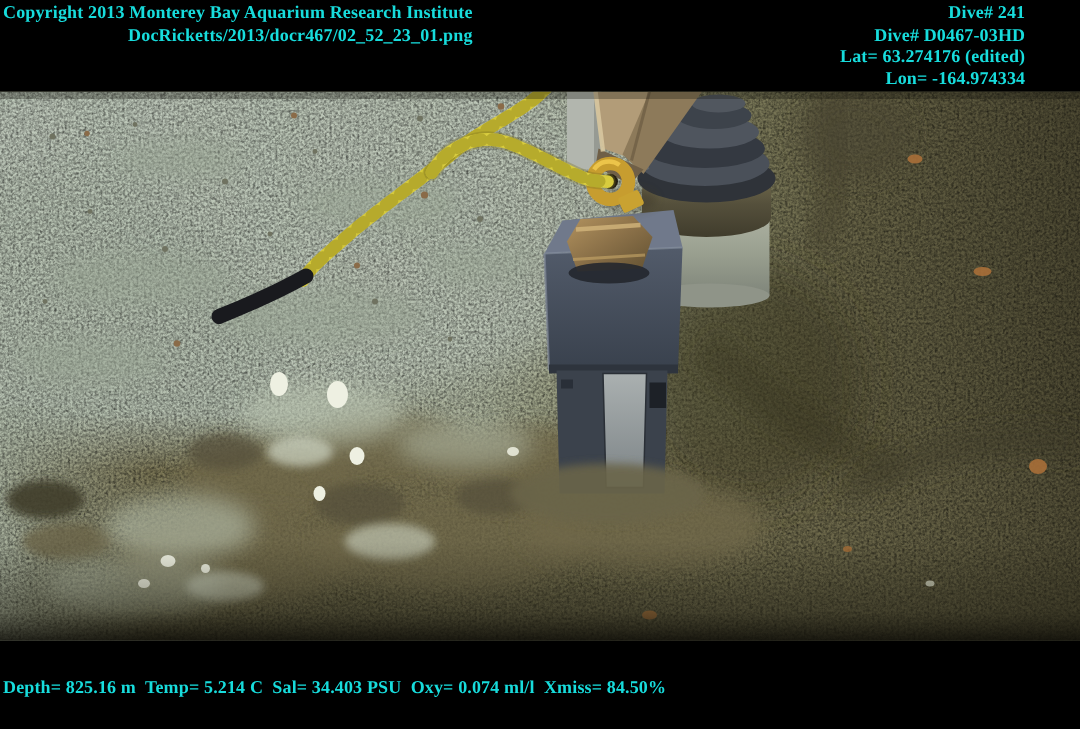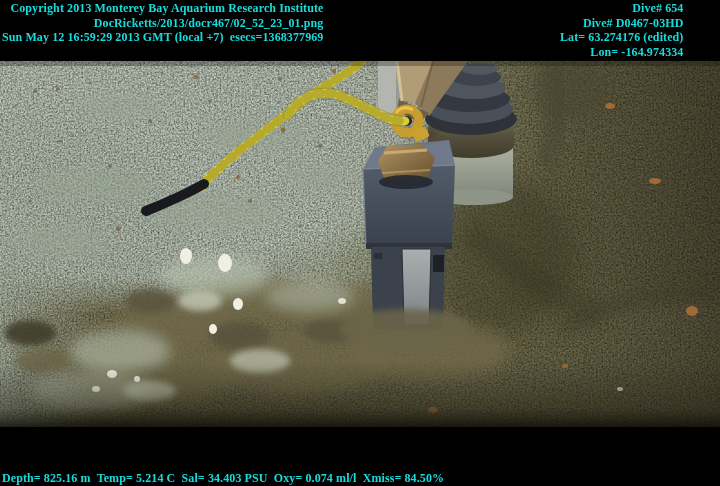--- a/index.html
+++ b/index.html
@@ -5,21 +5,21 @@
   html,body{margin:0;padding:0;background:#000;}
   .frame{position:relative;width:720px;height:486px;background:#000;overflow:hidden;
          font-family:"Liberation Serif",serif;}
   
   .topbar{position:absolute;top:0;left:0;width:720px;height:61px;background:#000;z-index:5;}
   .bottombar{position:absolute;top:427px;left:0;width:720px;height:59px;background:#000;z-index:5;}
   .ovl{color:var(--overlay-color,#17dcdc);font-weight:bold;font-size:12px;line-height:14.6px;
        white-space:pre;letter-spacing:0.1px;text-align:right;}
   .col-left{position:absolute;left:2px;top:1px;}
   .col-right{position:absolute;left:560px;top:1px;}
-  .bottomline{position:absolute;left:2px;bottom:0;margin-top:36px;}
+  .bottomline{position:absolute;left:2px;bottom:20px;margin-top:36px;}
   
   .photo{position:absolute;top:61px;left:0;width:720px;height:366px;overflow:hidden;background:#8a8a68;}
   .photo svg{display:block;width:720px;height:366px;}
 </style>
 </head>
 <body>
 
 <div class="frame">
 
   <div class="photo">
@@ -245,24 +245,23 @@
 
       <rect x="0" y="300" width="720" height="66" fill="url(#darkBottom)"></rect>
       <rect x="0" y="0" width="720" height="5" fill="#14140c" opacity="0.3"></rect>
     </svg>
   </div>
 
   <div class="topbar">
     <div class="col-left">
       <div class="ovl">Copyright 2013 Monterey Bay Aquarium Research Institute</div>
       <div class="ovl">DocRicketts/2013/docr467/02_52_23_01.png</div>
-      <div class="ovl">Sun May 12 16:59:29 2013 GMT (local +7)  esecs=1368377969</div>
     </div>
     <div class="col-right">
-      <div class="ovl">Dive# 654</div>
+      <div class="ovl">Dive# 241</div>
       <div class="ovl">Dive# D0467-03HD</div>
       <div class="ovl">Lat= 63.274176 (edited)</div>
       <div class="ovl">Lon= -164.974334</div>
     </div>
   </div>
 
   <div class="bottombar">
     <div class="ovl bottomline">Depth= 825.16 m  Temp= 5.214 C  Sal= 34.403 PSU  Oxy= 0.074 ml/l  Xmiss= 84.50%</div>
   </div>
 

